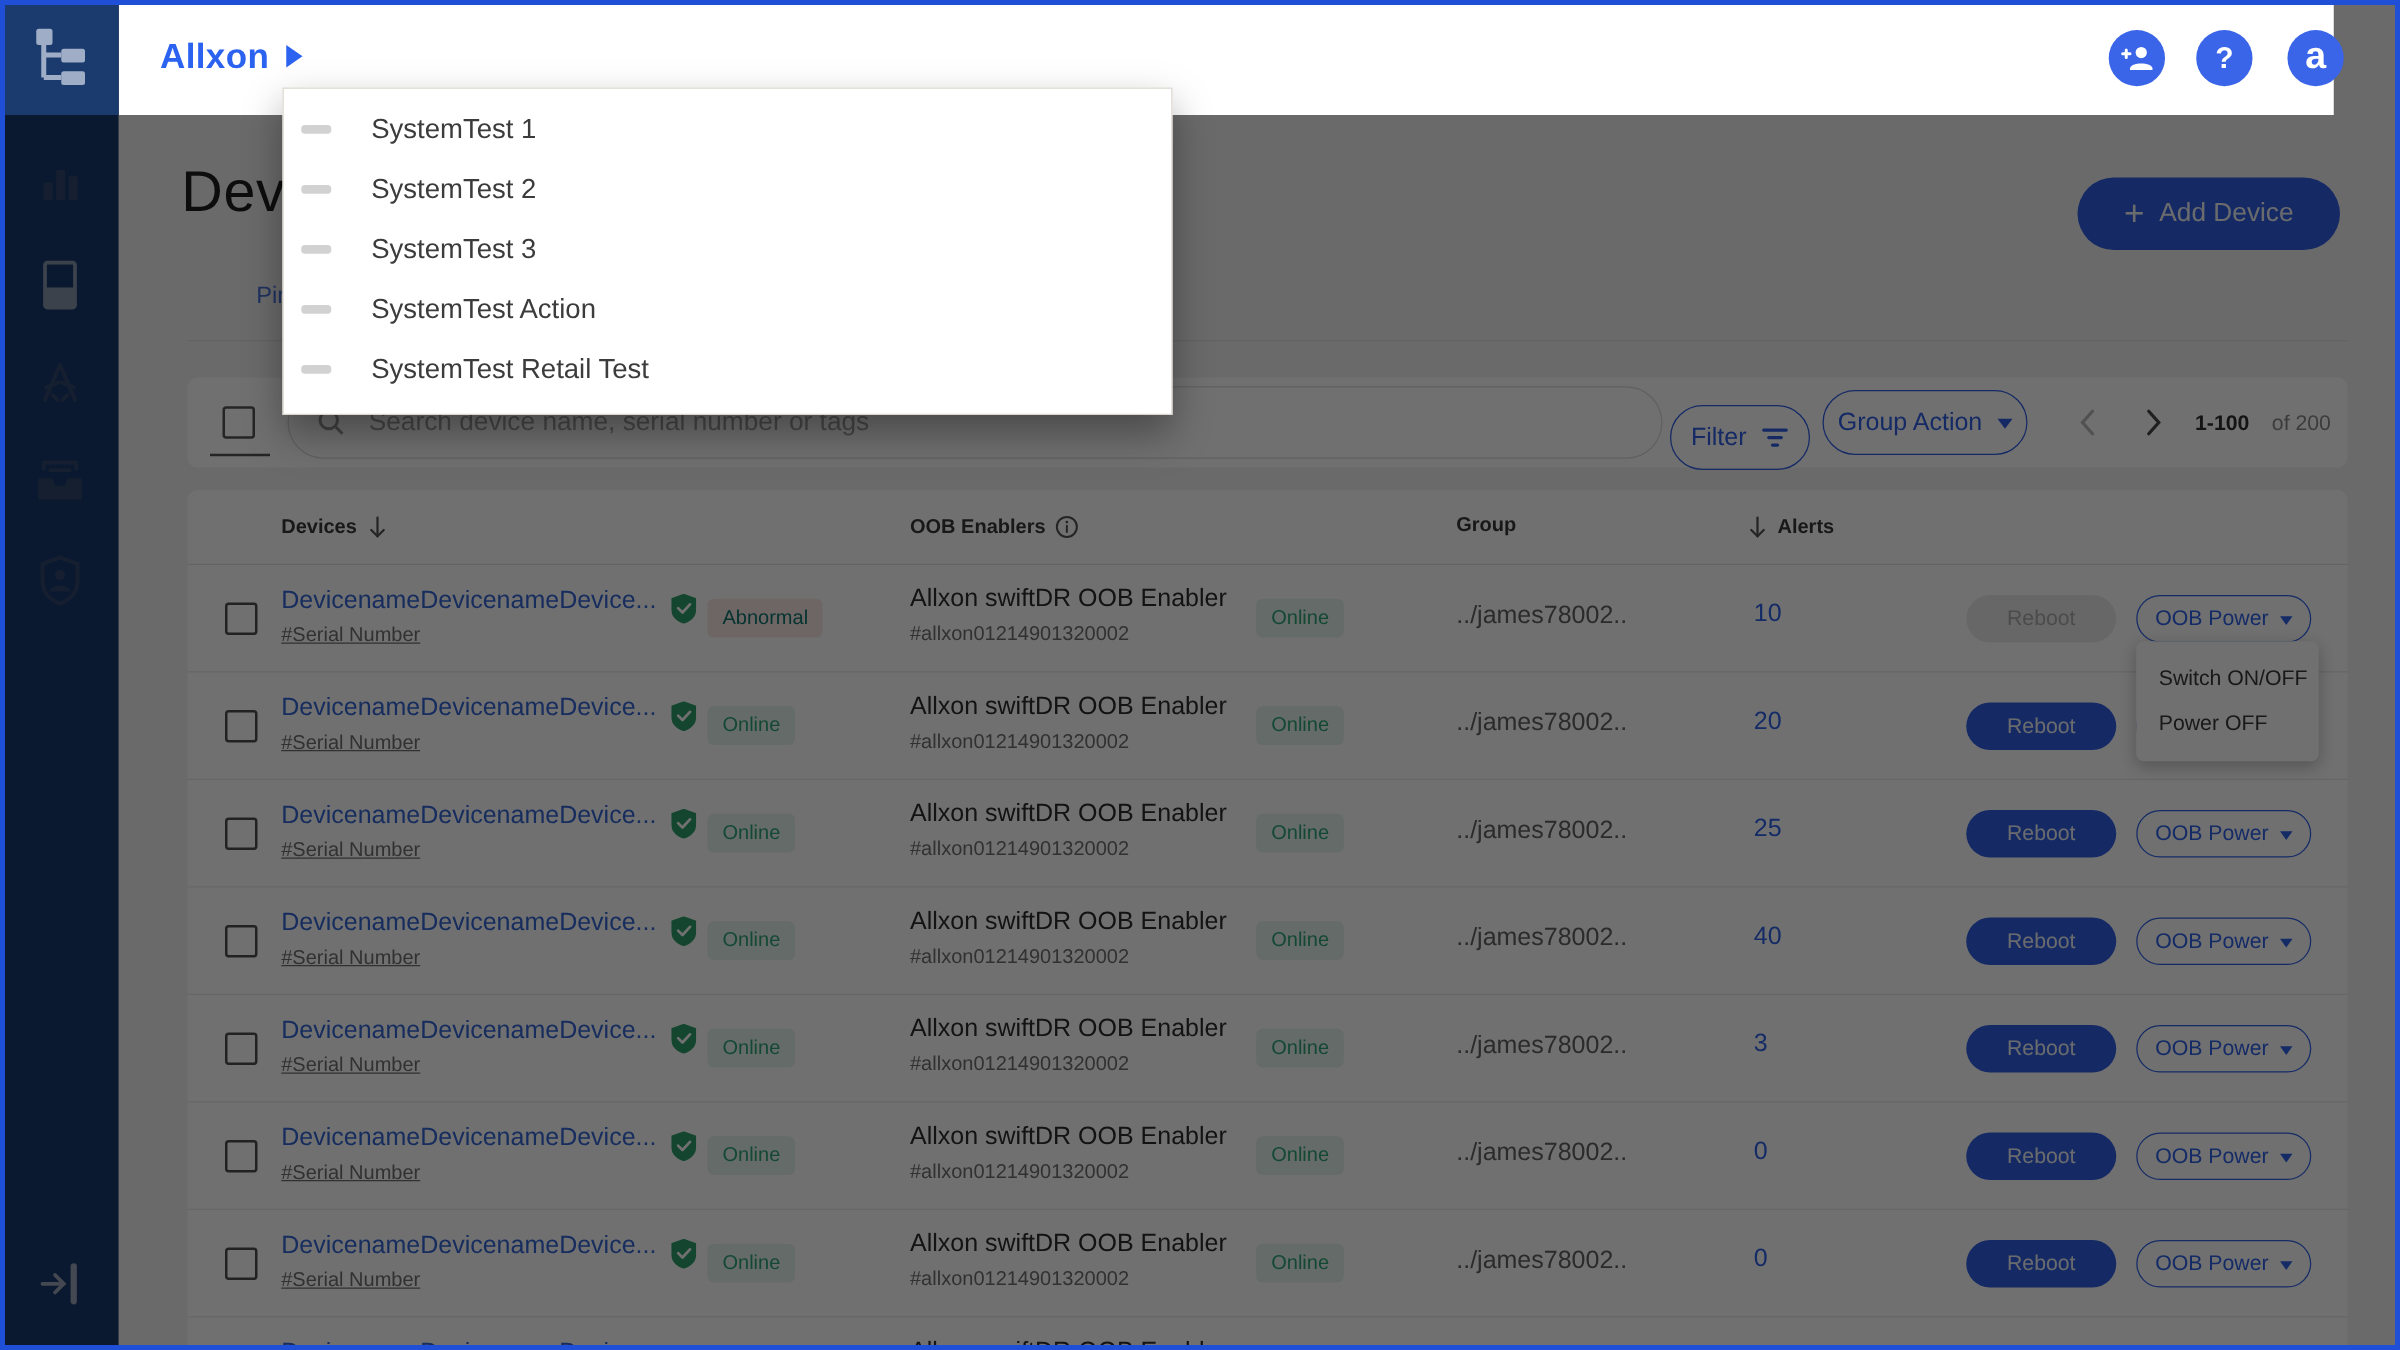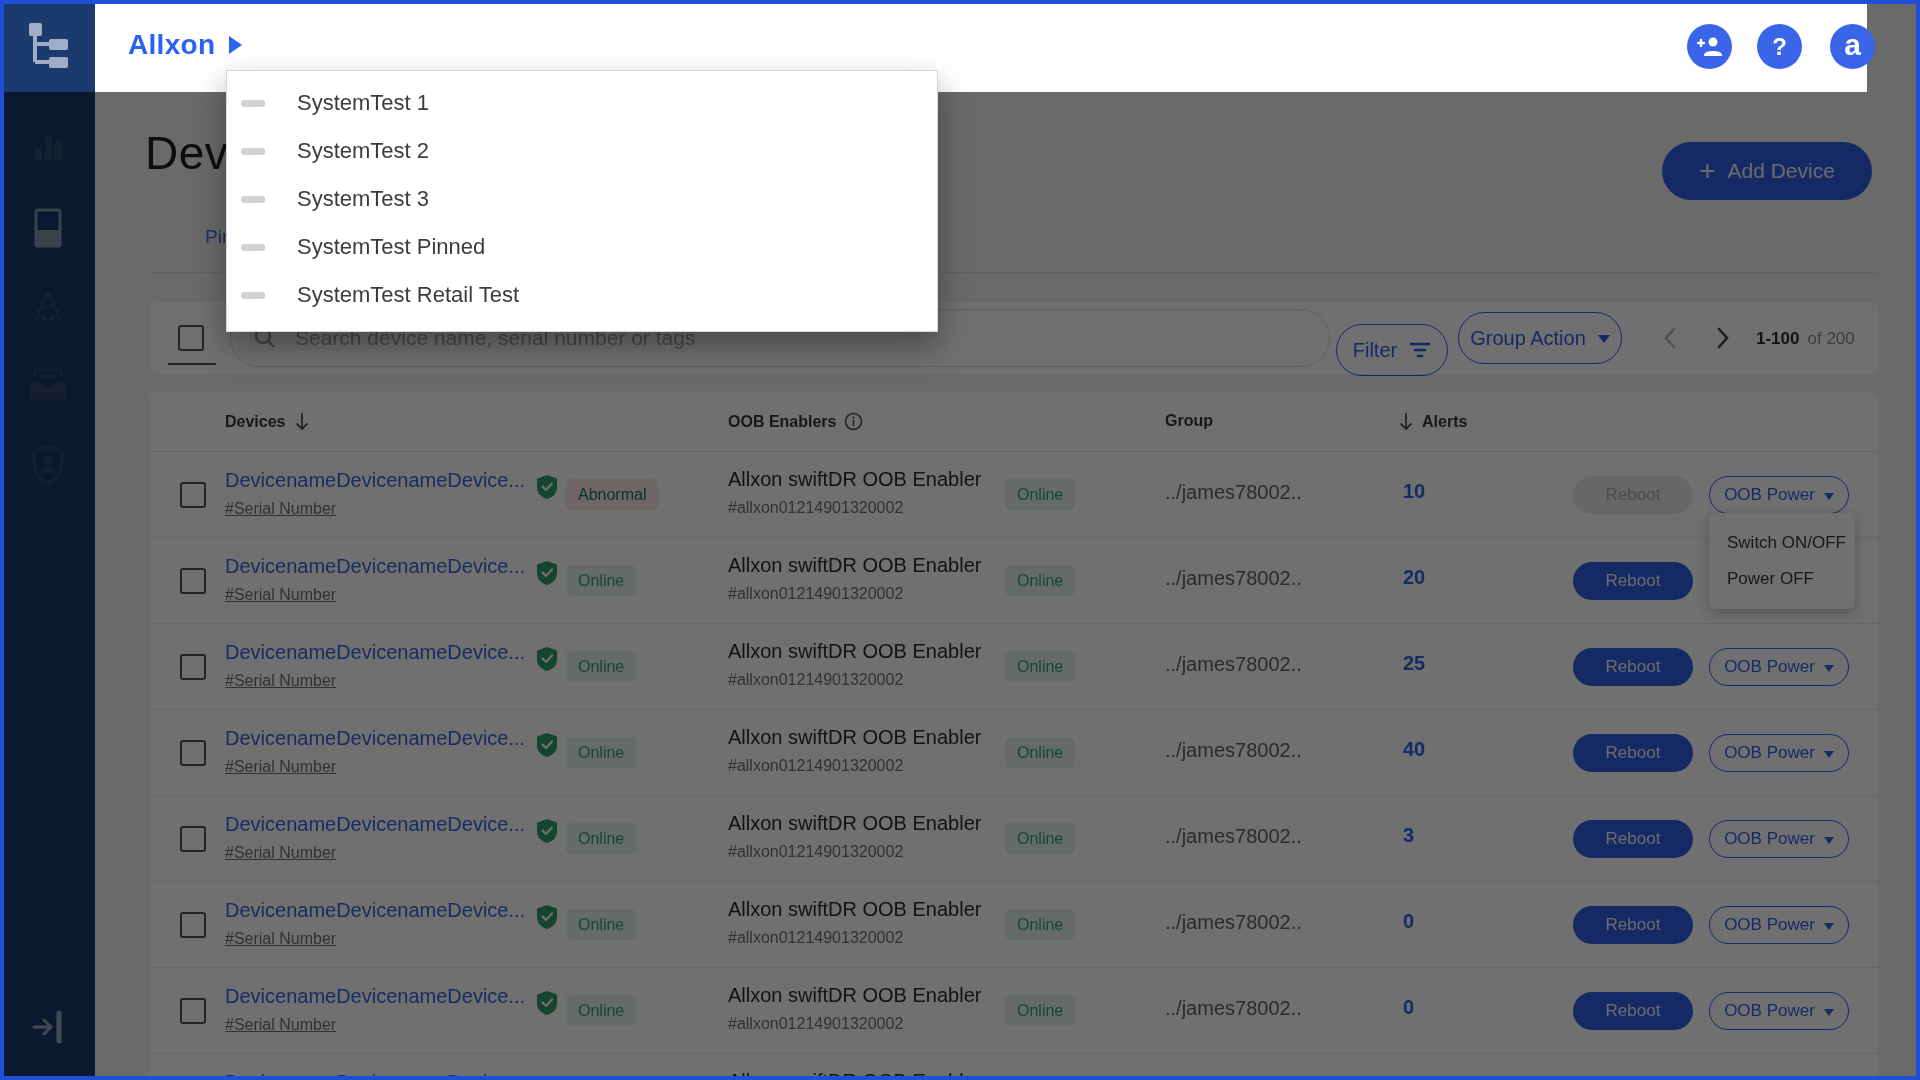--- a/index.html
+++ b/index.html
@@ -40,42 +40,42 @@
   .pill-btn { position:absolute; top:10px; height:52px; border-radius:26px; border:1.5px solid #3060E6; background:transparent;
               color:#3060E6; font-size:20px; display:flex; align-items:center; justify-content:center; gap:12px; cursor:pointer;
               font-family:"Liberation Sans", sans-serif; }
   .filter-btn { left:1186px; width:112px;margin-top:12px; }
   .group-btn { left:1308px; width:164px; }
   .caret-down { width:0; height:0; border-top:8px solid #3060E6; border-left:6px solid transparent; border-right:6px solid transparent; margin-top:2px; }
   .chev { position:absolute; top:21px; width:30px; height:30px; display:flex; align-items:center; justify-content:center; cursor:pointer; }
   .chev-l { left:1505px; }
   .chev-r { left:1558px; }
   .page-count { position:absolute; left:1606px; top:27px; font-size:17px; color:#8A8A8A; }
-  .page-count b { color:#2F2F2F; margin-right:8px;text-align:right; }
+  .page-count b { color:#2F2F2F; margin-right:18px;text-align:right; }
 
   
   .table-card { position:absolute; left:55px; top:300px; width:1728px; height:900px; background:#FFF; border-radius:8px; }
   .thead { position:absolute; left:0; top:0; width:100%; height:60px; border-bottom:1px solid #E2E2E2; font-size:16px; font-weight:bold; color:#383838; }
   .th { position:absolute; top:20px; display:flex; align-items:center; gap:8px; }
   .th-devices { left:75px; } .th-oob { left:578px; } .th-group { left:1015px; } .th-alerts { left:1248px; }
   .rows { position:absolute; left:0; top:60px; width:100%; }
   .row { position:relative; width:100%; height:86px; border-bottom:1px solid #E8E8E8; }
   .row-cb { position:absolute; left:30px; top:30px; width:26px; height:26px; border:2px solid #4F4F4F; border-radius:3px; cursor:pointer; }
   .dev-name { position:absolute; left:75px; top:17px; font-size:20px; color:#3566D6; cursor:pointer; white-space:nowrap; }
   .dev-serial { position:absolute; left:75px; top:48px; font-size:16px; color:#707070;text-decoration:underline; }
   .shield { position:absolute; left:387px; top:23px; }
   .badge { position:absolute; top:27px; height:31px; border-radius:5px; padding:0 12px; font-size:16px; display:flex; align-items:center; }
   .dev-badge { left:416px; }
   .badge.ok { background:#E4F3EC; color:#2EA57A; }
   .badge.bad { background:#FBE7E5; color:#0f766e; }
   .enabler { position:absolute; left:578px; top:16px; font-size:20px; color:#2C2C2C; }
   .enabler-serial { position:absolute; left:578px; top:47px; font-size:16px; color:#707070; }
   .oob-badge { left:855px; }
   .grp { position:absolute; left:1015px; top:29px; font-size:20px; color:#626262; }
-  .alerts-val { position:absolute; left:1253px; top:28px; font-size:20px; font-weight:700; color:#2F62E9; }
+  .alerts-val { position:absolute; left:1253px; top:28px; font-size:20px; font-weight:400; color:#2F62E9; }
   .reboot-btn { position:absolute; left:1423px; top:24px; width:120px; height:38px; border-radius:19px; border:none;
                 background:#3060E6; color:#F0F3F9; font-size:17px; cursor:pointer; font-family:"Liberation Sans", sans-serif; }
   .reboot-btn.disabled { background:#EBEBEB; color:#ACACAC; cursor:default; }
   .oob-btn { position:absolute; left:1559px; top:24px; width:140px; height:38px; border-radius:19px; border:1.5px solid #2F62E9;
              background:transparent; color:#2F62E9; font-size:17px; display:flex; align-items:center; justify-content:center; gap:9px;
              cursor:pointer; font-family:"Liberation Sans", sans-serif; }
   .oob-btn .caret-down { border-top-color:#2F62E9; border-top-width:7px; border-left-width:5px; border-right-width:5px; }
 
   
   .oob-menu { position:absolute; left:1614px; top:421px; width:146px; background:#FFF; border-radius:6px; z-index:20;
@@ -447,21 +447,21 @@
     <div class="ws-item">
     <span class="ws-dash"></span>
     <span class="ws-label">SystemTest 2</span>
   </div>
     <div class="ws-item">
     <span class="ws-dash"></span>
     <span class="ws-label">SystemTest 3</span>
   </div>
     <div class="ws-item">
     <span class="ws-dash"></span>
-    <span class="ws-label">SystemTest Pinned</span>
+    <span class="ws-label">SystemTest Action</span>
   </div>
     <div class="ws-item">
     <span class="ws-dash"></span>
     <span class="ws-label">SystemTest Retail Test</span>
   </div>
   </div>
 
 <div class="frame"></div>
 
 </body></html>

